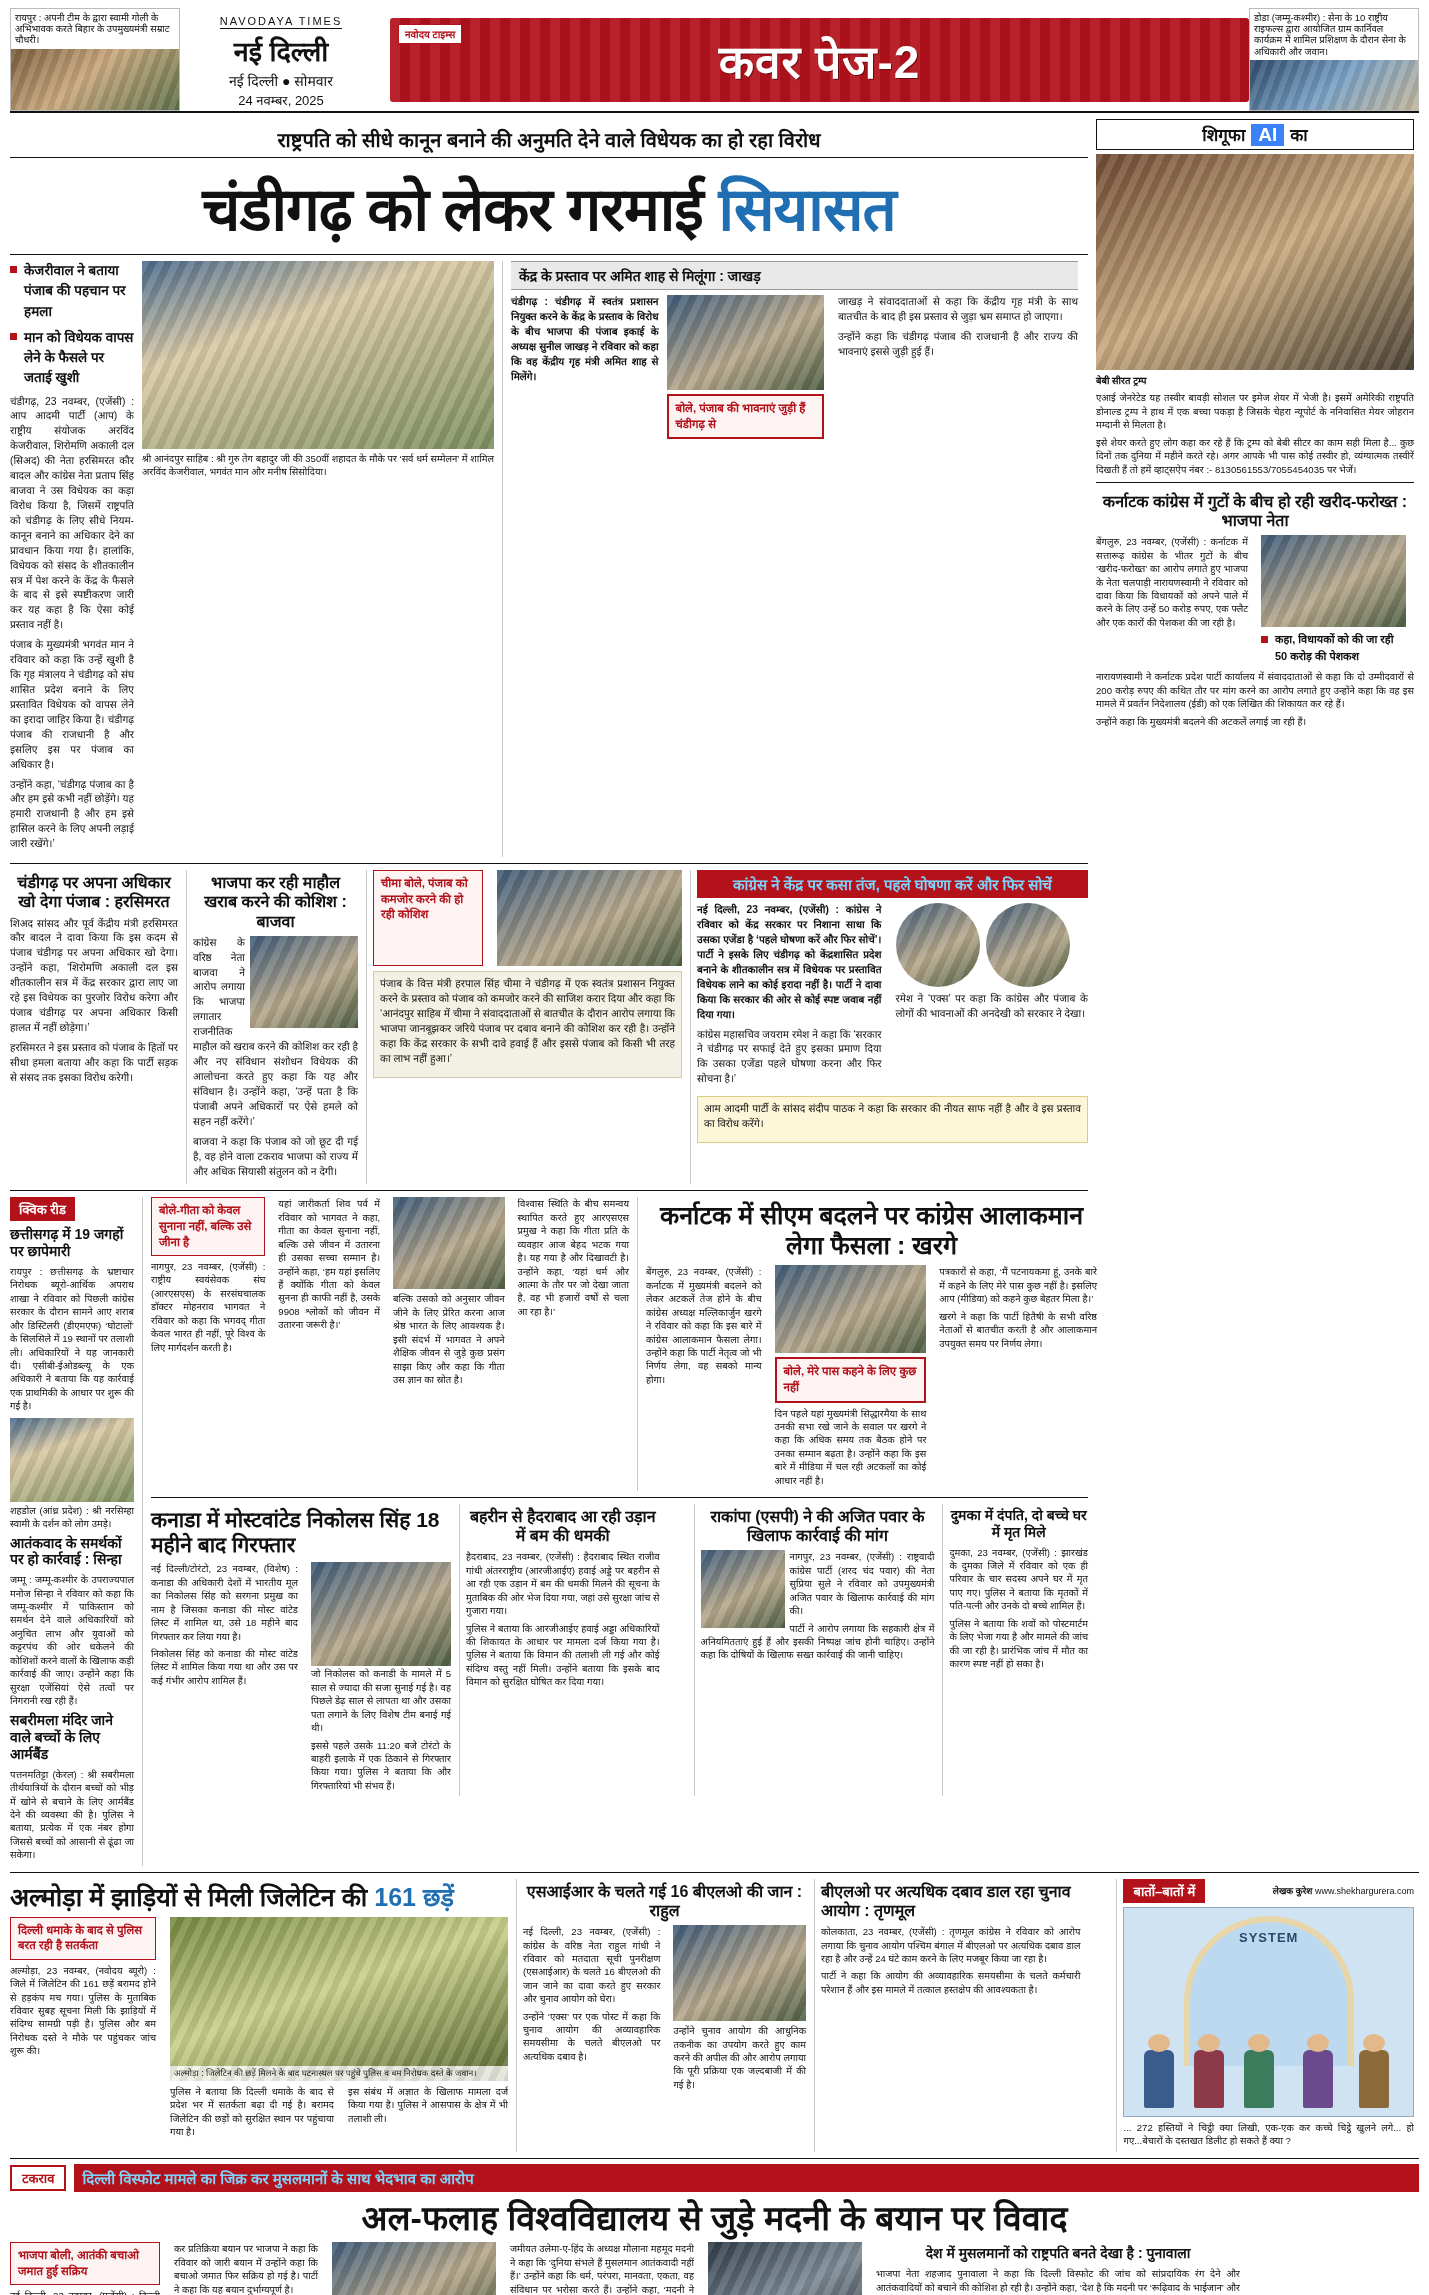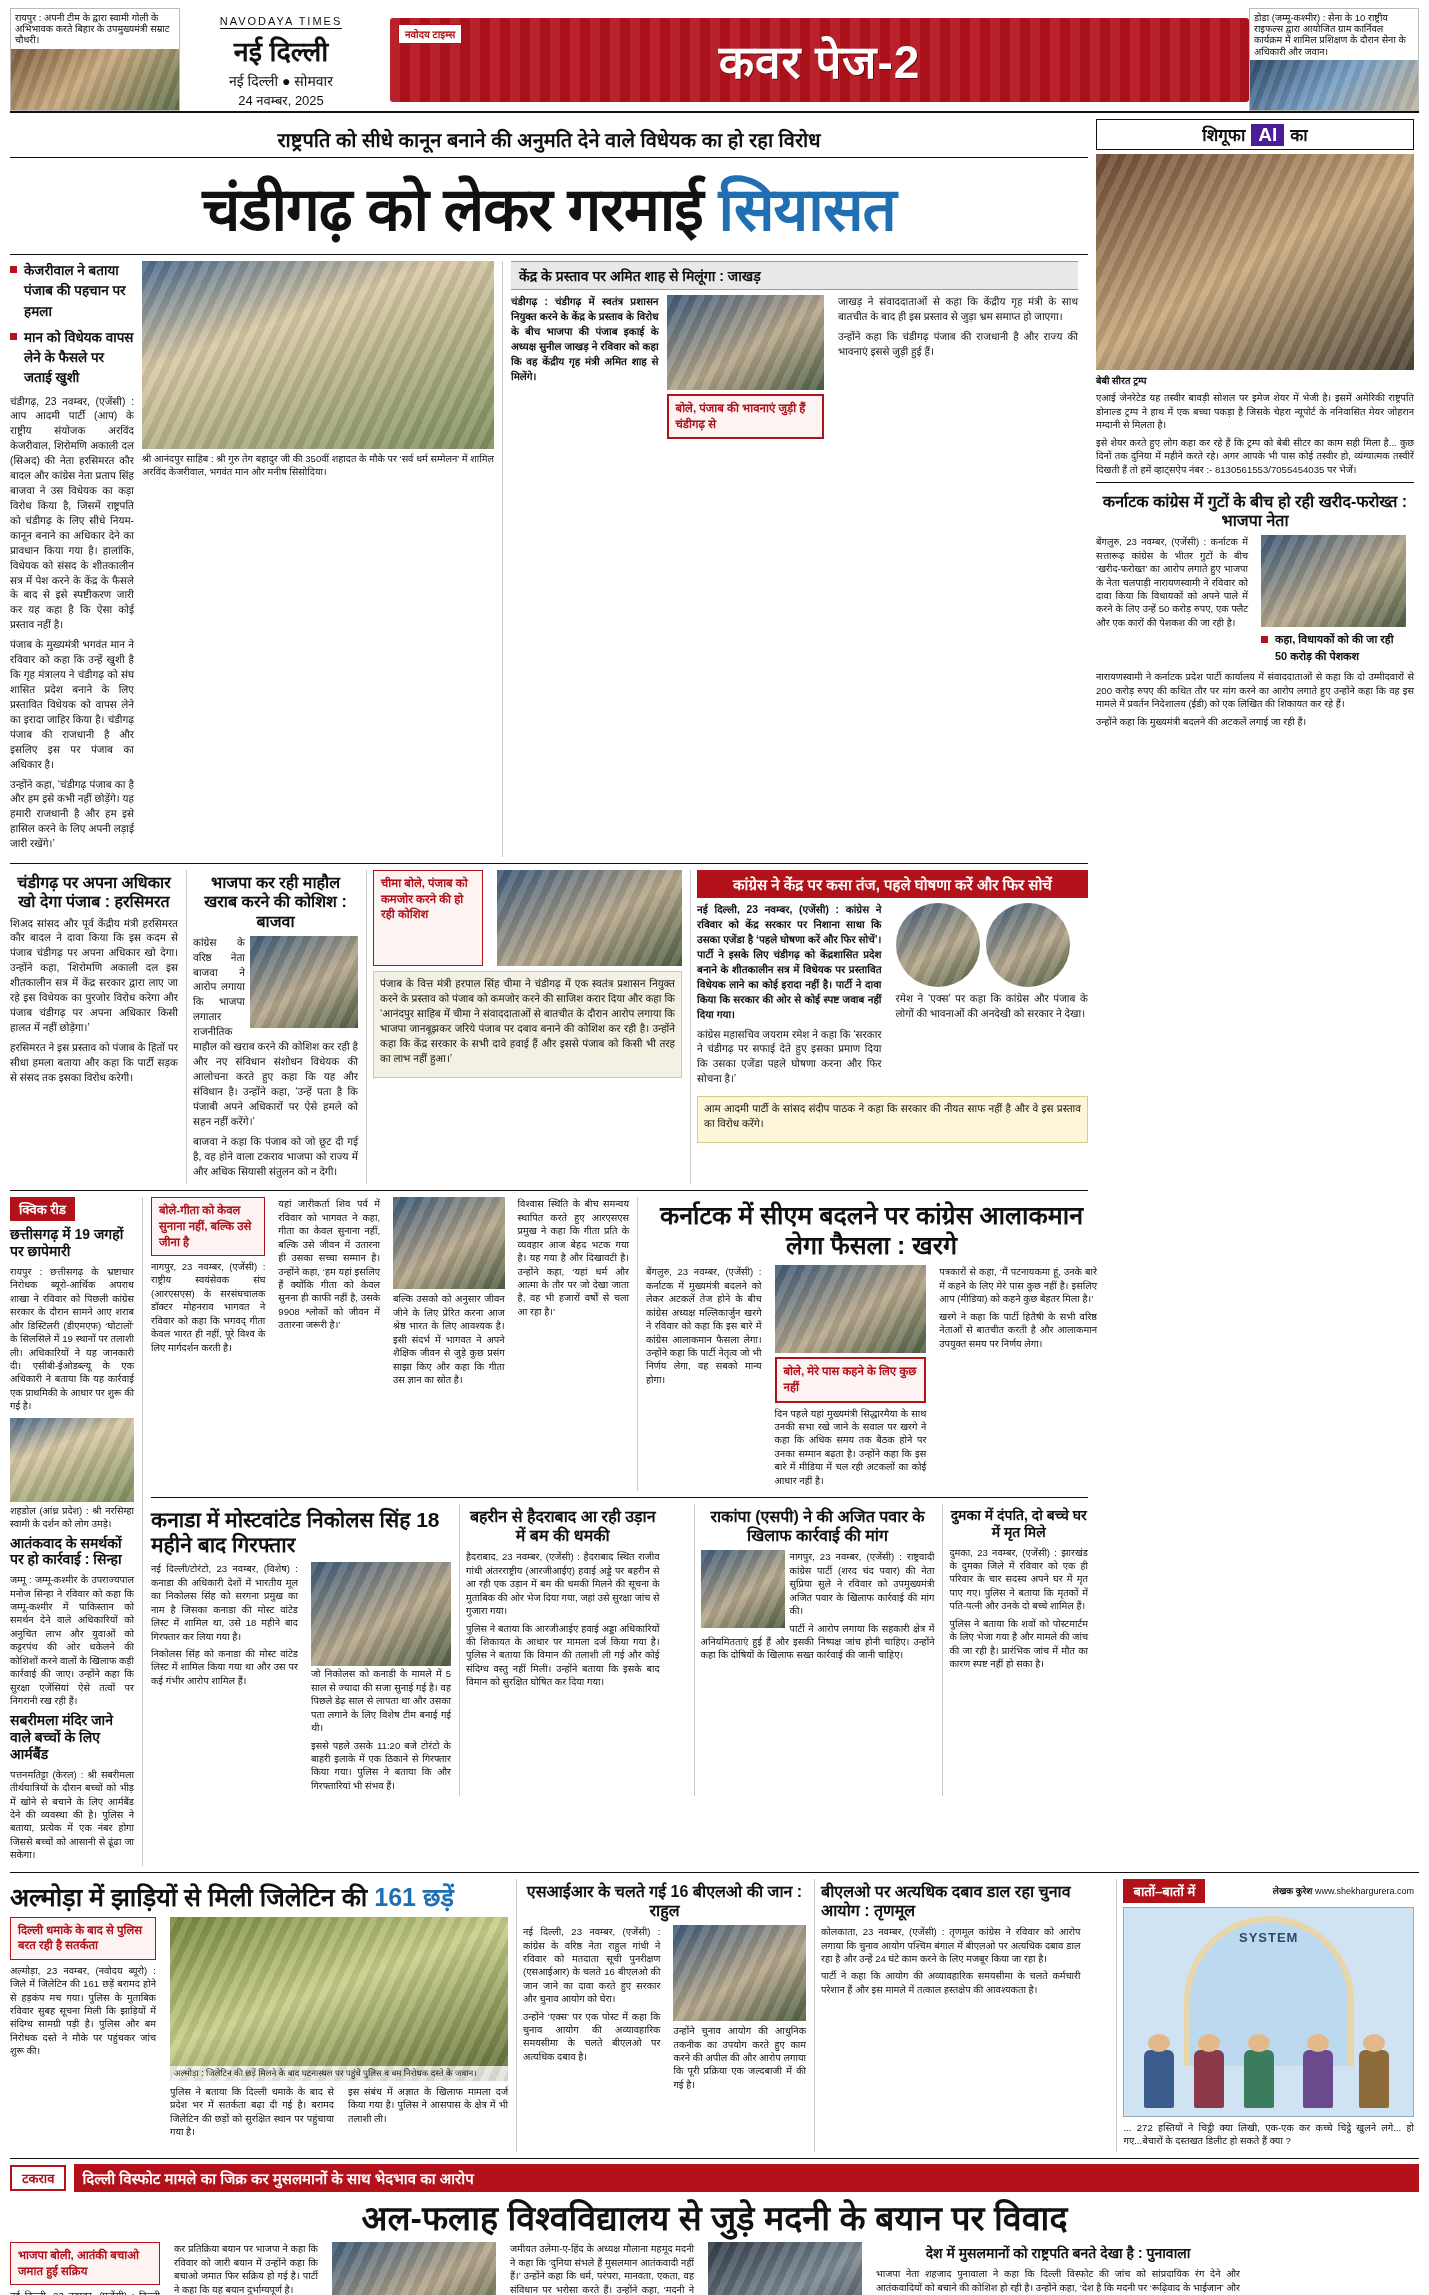--- a/index.html
+++ b/index.html
@@ -53,21 +53,21 @@
   .bul p:before{ content:""; position:absolute; left:0; top:5px; width:7px; height:7px; background:#b3121b; }
 
   .body-txt { font-size:10.3px; line-height:1.45; text-align:justify; }
   .body-txt p { margin:0 0 5px; }
   .lead { font-weight:bold; }
 
   .sub { font-size:19px; font-weight:bold; line-height:1.2; margin:3px 0 5px; }
   .sub.sm { font-size:16px; }
   .sub.xs { font-size:14px; }
 
-  .redbar { background:#b3121b; color:#ffffff; font-weight:bold; font-size:15px; padding:4px 8px; }
+  .redbar { background:#b3121b; color:#7dd3fc; font-weight:bold; font-size:15px; padding:4px 8px; }
   .graybar { background:#e9e9e9; font-weight:bold; font-size:14px; padding:4px 8px; border-top:1px solid #999; border-bottom:1px solid #999; }
 
   .photo { background:linear-gradient(160deg,#8a9a6a,#cbbf9a 40%,#6e7d57); position:relative; overflow:hidden; }
   .photo:after { content:""; position:absolute; inset:0; background:repeating-linear-gradient(115deg, rgba(255,255,255,.10) 0 7px, rgba(0,0,0,.07) 7px 14px); }
   .photo .cap { position:absolute; left:0; right:0; bottom:0; background:rgba(255,255,255,.82); font-size:8.6px; padding:2px 4px; line-height:1.25; }
   .ph-crowd { background:linear-gradient(160deg,#4a6a8c,#d9c9a5 35%,#7d8f5e); }
   .ph-portrait { background:linear-gradient(150deg,#3d5a78,#b7a88c 55%,#4e5f43); }
   .ph-indoor { background:linear-gradient(150deg,#6e4a33,#c8a97e 50%,#4d4436); }
   .ph-field { background:linear-gradient(160deg,#76893f,#c9cf8a 45%,#5c6b33); }
   .ph-dark { background:linear-gradient(150deg,#2f3b46,#7e8b95 55%,#40464d); }
@@ -78,21 +78,21 @@
   .tintbox { background:#f3f0e4; border:1px solid #cfc9ad; padding:5px 6px; }
   .yellowbox { background:#fdf6d8; border:1px solid #d9cd86; padding:5px 6px; }
 
   .tag-red { display:inline-block; background:#b3121b; color:#fff; font-size:13px; font-weight:bold; padding:3px 10px; }
   .tag-out { display:inline-block; border:2px solid #b3121b; color:#b3121b; font-size:13px; font-weight:bold; padding:2px 10px; }
 
   .circ { width:84px; height:84px; border-radius:50%; overflow:hidden; }
 
   .ai-head { display:flex; align-items:center; justify-content:center; gap:6px; border:1px solid #111; padding:3px 4px; }
   .ai-head .t1 { font-size:17px; font-weight:bold; }
-  .ai-head .ai { background:#4c1d95; color:#fff; font-size:19px; font-weight:bold; padding:0 7px; }
+  .ai-head .ai { background:#3b82f6; color:#fff; font-size:19px; font-weight:bold; padding:0 7px; }
   .ai-head .t2 { font-size:17px; font-weight:bold; }
 
   .small { font-size:9.6px; line-height:1.4; text-align:justify; }
   .small p { margin:0 0 4px; }
 
   .center { text-align:center; }
   .b { font-weight:bold; }
 
   .quickread { display:flex; align-items:center; gap:6px; }
   .qr-tag { background:#b3121b; color:#fff; font-size:13px; font-weight:bold; padding:3px 9px; }

